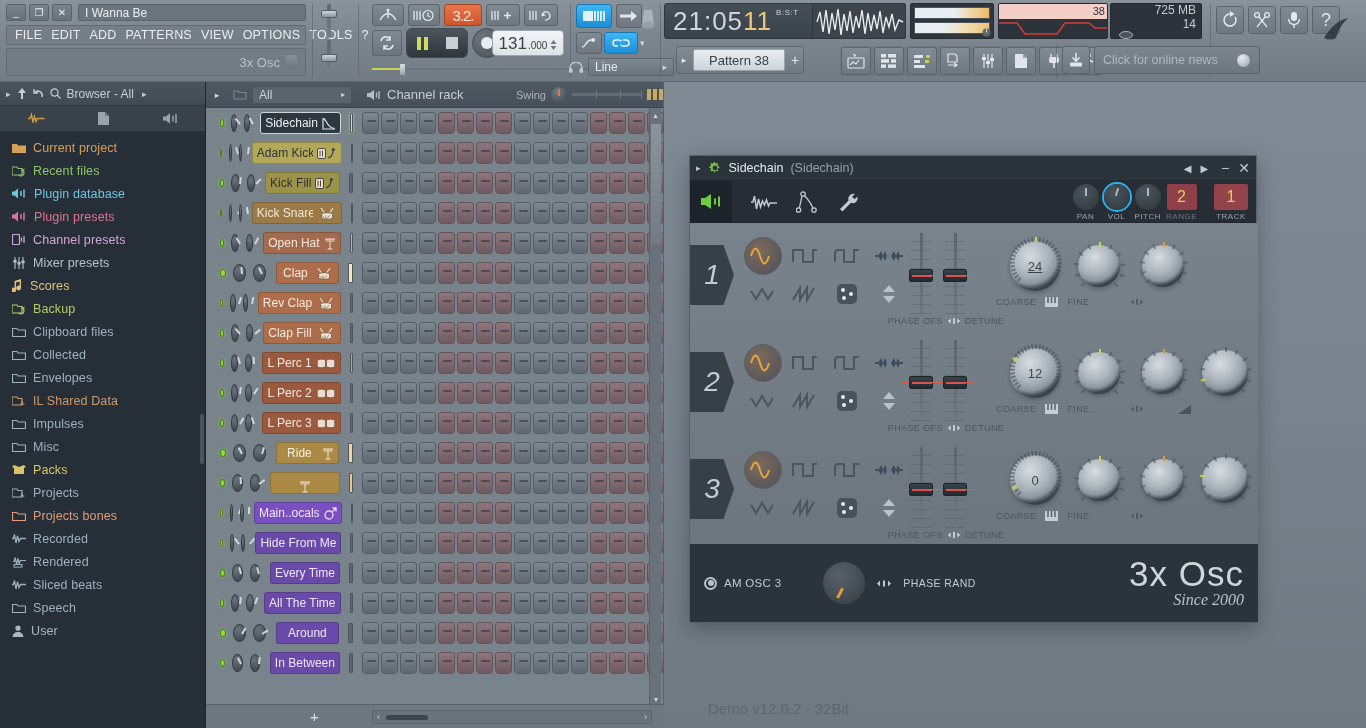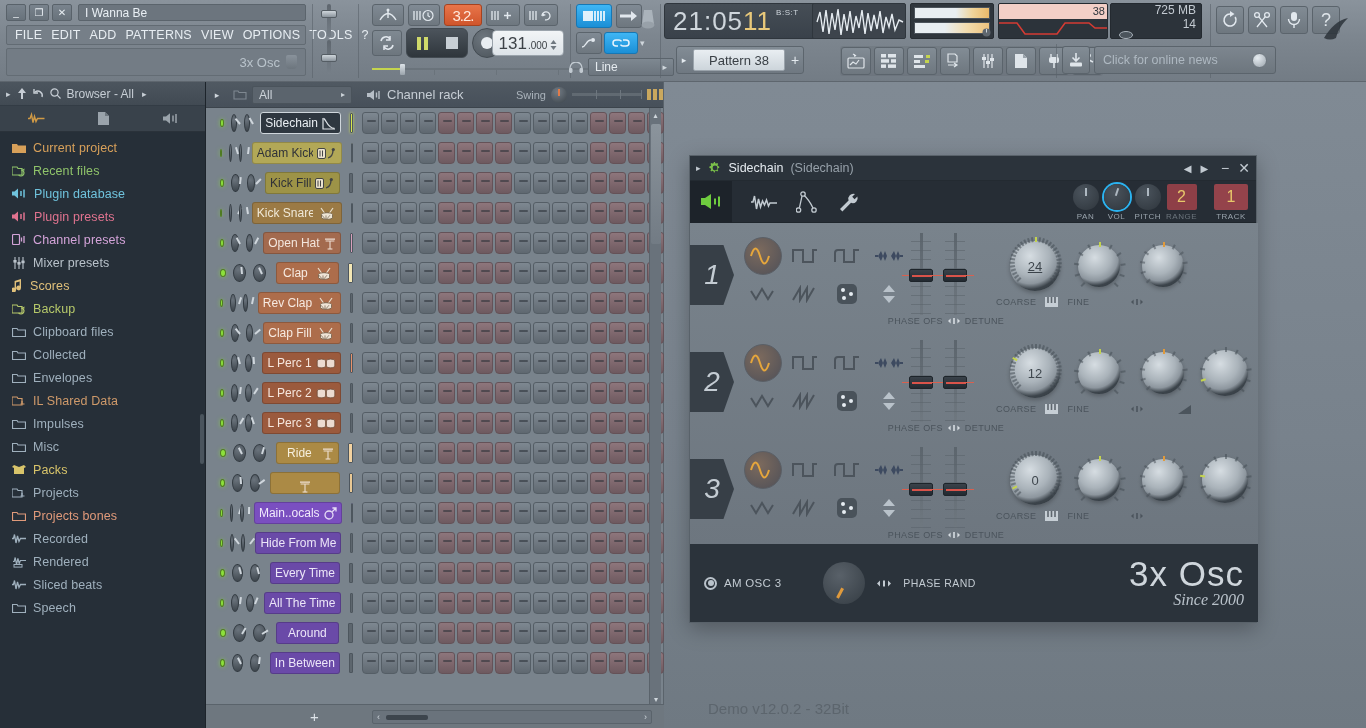--- a/index.html
+++ b/index.html
@@ -125,21 +125,21 @@
             border:1px solid #9aa3ab; border-radius:2px; color:#3a4046; font-size:13px;
             display:flex; align-items:center; justify-content:center; }
   .patplus{ width:16px; text-align:center; font-size:14px; color:#e4eaef; }
 
   .tgroup{ position:absolute; top:46px; height:30px; display:flex; gap:3px;
            background:rgba(0,0,0,.06); padding:1px; border-radius:3px; }
   .tg-btn{ width:30px; height:28px; background:linear-gradient(180deg,#828c95,#6e777f);
            border:1px solid #5b646c; border-radius:3px; display:flex;
            align-items:center; justify-content:center; }
 
-  .newsbar{ position:absolute; left:1094px; top:46px; width:182px; height:28px;
+  .newsbar{ position:absolute; left:1094px; top:46px; width:166px; height:28px;
             background:linear-gradient(180deg,#7d868f,#6d767e); border:1px solid #5b646c;
             border-radius:3px; display:flex; align-items:center; padding:0 8px; gap:5px; }
   .newsbar .txt{ color:#aeb8c1; font-size:12.5px; flex:1; }
   .globe{ width:15px; height:15px; border-radius:50%;
           background:radial-gradient(circle at 35% 30%,#e6ecf1,#9aa3ab); border:1px solid #6e777f; }
   .linebox{ position:absolute; left:588px; top:58px; width:86px; height:18px;
             background:linear-gradient(180deg,#7e8891,#6c757e); border:1px solid #5b646c;
             border-radius:2px; display:flex; align-items:center; padding:0 6px; }
   .linebox .t{ flex:1; color:#e5ebf0; font-size:12px; }
 
@@ -829,20 +829,29 @@
           </span>
           <span class="lb" style="color:#9fb0bd">Sliced beats</span>
         </div>
         <div class="br-item">
           <span>
             <svg width="14" height="12" viewBox="0 0 14 12">
               <path d="M0.5 2.5h4.5l1 1.5h7.5V10.5H0.5z" stroke="#9fb0bd" stroke-width="1.2" fill="none"></path>
             </svg>
           </span>
           <span class="lb" style="color:#9fb0bd">Speech</span>
+        </div>
+        <div class="br-item">
+          <span>
+            <svg width="12" height="12" viewBox="0 0 12 12">
+              <circle cx="6" cy="3.2" r="2.6" fill="#aab6c2"></circle>
+              <path d="M0.6 12c0-3 2.4-5 5.4-5s5.4 2 5.4 5z" fill="#aab6c2"></path>
+            </svg>
+          </span>
+          <span class="lb" style="color:#aab6c2">User</span>
         </div>
       </div>
 
     <div class="br-scroll">
         <div class="thumb"></div>
       </div>
   </div>
 
   <div class="rack">
     <div class="rack-top">

